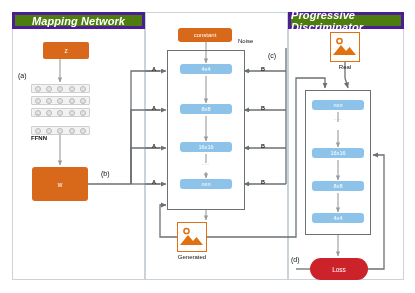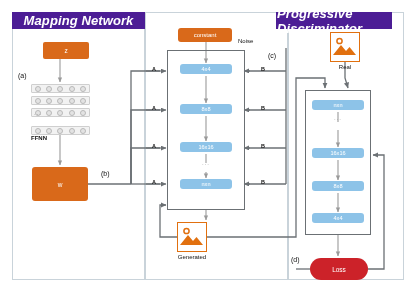--- a/index.html
+++ b/index.html
@@ -6,31 +6,31 @@
   body{
     width:415px;height:293px;overflow:hidden;
     font-family:"Liberation Sans","DejaVu Sans",sans-serif;
     color:#222;
   }
   #root{position:relative;width:415px;height:293px;background:#ffffff;}
 
   
   .panel{position:absolute;background:#ffffff;border:1px solid #c9d3da;box-sizing:border-box;}
   .panel-head{
-    position:absolute;background:#4c1d95;color:#ffffff;
+    position:absolute;background:#4d7c0f;color:#ffffff;
     display:flex;align-items:center;justify-content:center;
-    font-style:italic;font-weight:bold;font-size:13px;letter-spacing:.1px;
-    box-sizing:border-box;border:1px solid #4c1d95;
+    font-style:italic;font-weight:bold;font-size:11px;letter-spacing:.1px;
+    box-sizing:border-box;border:3px solid #4c1d95;
   }
   #pnl-map{left:12px;top:12px;width:133px;height:268px;}
   #pnl-gen{left:145px;top:12px;width:143px;height:268px;}
   #pnl-dis{left:288px;top:12px;width:116px;height:268px;}
   #head-map{left:12px;top:12px;width:133px;height:17px;}
   #head-gen{left:145px;top:12px;width:143px;height:17px;}
-  #head-dis{left:276px;top:12px;width:116px;height:17px;font-style:italic;}
+  #head-dis{left:288px;top:12px;width:116px;height:17px;font-style:italic;}
 
   
   .obox{
     position:absolute;background:#d9691a;color:#ffffff;
     display:flex;align-items:center;justify-content:center;
     font-size:6.5px;border-radius:2px;box-sizing:border-box;
   }
   #box-z{left:43px;top:42px;width:46px;height:17px;}
   #box-w{left:32px;top:167px;width:56px;height:34px;border-radius:3px;}
   #box-const{left:178px;top:28px;width:54px;height:14px;border-radius:3px;font-size:6px;}

